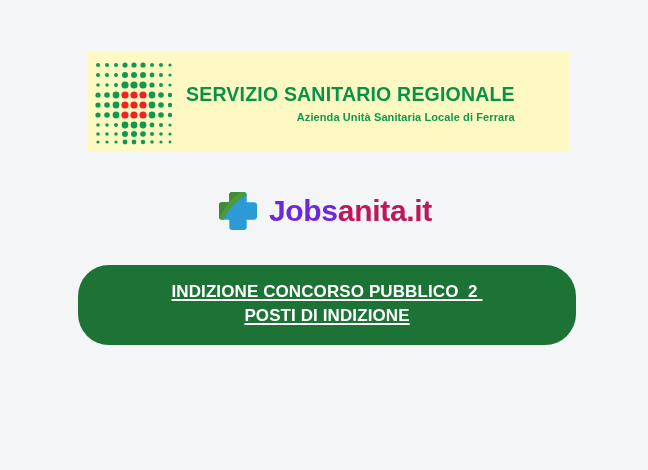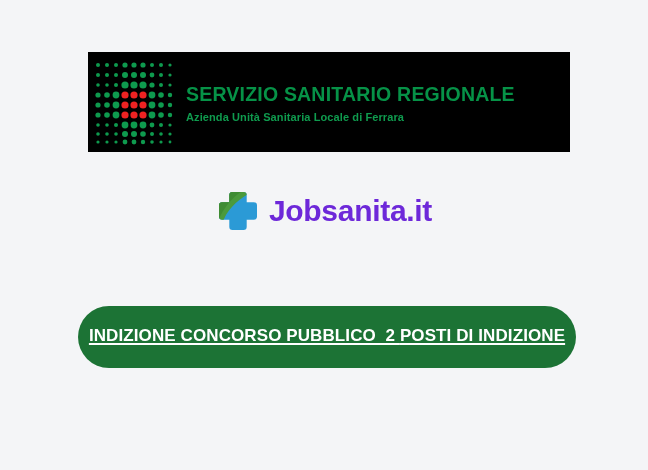--- a/index.html
+++ b/index.html
@@ -15,23 +15,24 @@
     position: relative;
   }
 
   
   #ausl-header {
     position: absolute;
     left: 88px;
     top: 52px;
     width: 482px;
     height: 100px;
-    background: #000000;
+    background: #fef9c3;
     display: flex;
     align-items: center;
+    text-align: right;
   }
 
   #dot-grid {
     width: 82px;
     height: 86px;
     margin-left: 4px;
     margin-right: 12px;
     flex: 0 0 auto;
     display: block;
   }
@@ -88,38 +89,37 @@
     flex: 0 0 auto;
   }
   #brand-text {
     font-size: 30px;
     font-weight: bold;
     letter-spacing: -0.3px;
     white-space: nowrap;
     line-height: 1;
   }
   .brand-jobs { color: #6d28d9; }
-  .brand-anita { color: #6d28d9; }
+  .brand-anita { color: #be185d; }
 
   
   #banner {
     position: absolute;
     left: 78px;
     top: 265px;
     width: 498px;
-    height: 62px;
+    height: 80px;
     background: #1c7335;
     border-radius: 31px;
     display: flex;
-    flex-direction: row;
+    flex-direction: column;
     align-items: center;
     justify-content: center;
     box-sizing: border-box;
     padding-bottom: 2px;
-    margin-top: 41px;
   }
   .banner-line {
     color: #ffffff;
     font-size: 17px;
     font-weight: bold;
     text-decoration: underline;
     text-decoration-thickness: 2px;
     text-underline-offset: 2px;
     letter-spacing: 0.1px;
     line-height: 1.42;

